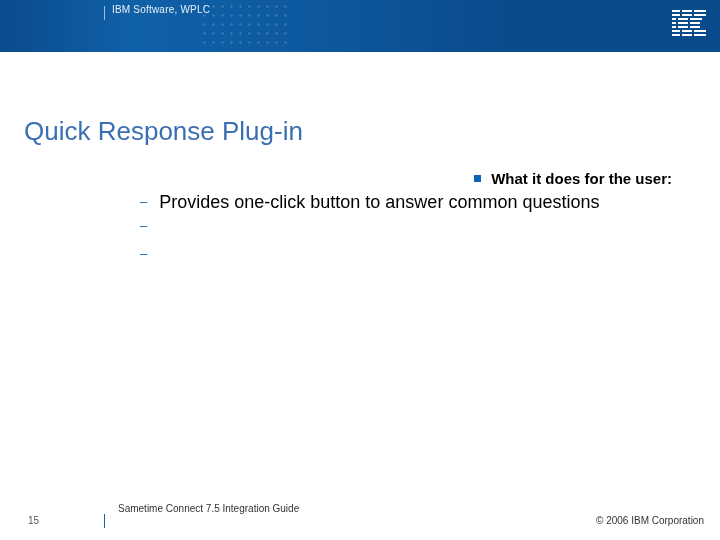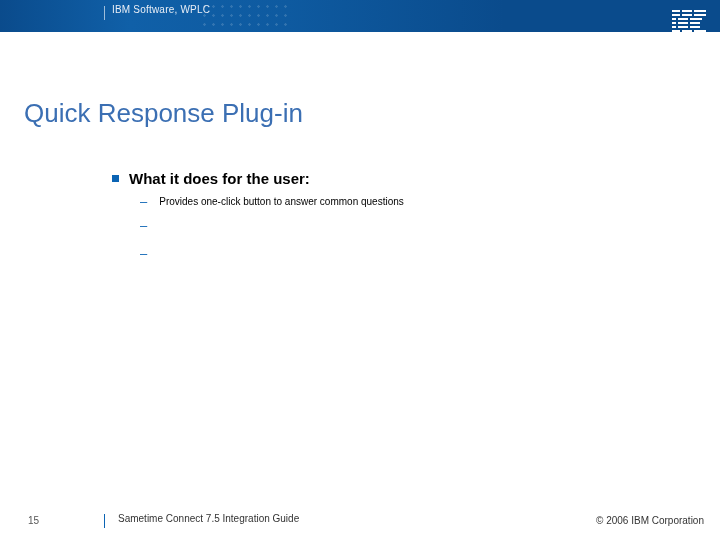--- a/index.html
+++ b/index.html
@@ -6,21 +6,21 @@
   body {
     width: 720px;
     height: 540px;
     font-family: Arial, Helvetica, sans-serif;
     background: #ffffff;
     position: relative;
     overflow: hidden;
   }
   .header {
     width: 720px;
-    height: 32px;
+    height: 52px;
     background: linear-gradient(90deg, #0a4b8c 0%, #1060a8 18%, #0e5aa0 40%, #0a4b8c 70%, #0a4b8c 100%);
     position: relative;
     display: flex;
     align-items: center;
   }
   .header-dots {
     position: absolute;
     left: 200px;
     top: 2px;
     width: 90px;
@@ -52,35 +52,36 @@
     display: flex;
     flex-direction: column;
     gap: 2px;
   }
   .logo-row { display: flex; gap: 2px; }
   .logo-bar { height: 2px; background: #ffffff; }
   .w8 { width: 8px } .w4 { width: 4px } .w10 { width: 10px } .w12 { width: 12px }
   .slide-title {
     position: absolute;
     left: 24px;
-    top: 98px;
+    top: 116px;
     font-size: 26px;
     color: #3b6fb3;
     font-weight: 400;
   }
   .content {
     position: absolute;
     left: 112px;
     top: 164px;
     width: 560px;
   }
   .bullet1 {
     display: flex;
     align-items: flex-start;
     margin-top: 6px;
+    justify-content: flex-end;
   }
   .sq {
     width: 7px;
     height: 7px;
     background: #0b64b4;
     margin-top: 5px;
     margin-right: 10px;
     flex: 0 0 auto;
   }
   .b1-text {
@@ -96,21 +97,21 @@
     margin-bottom: 4px;
   }
   .dash {
     color: #0b64b4;
     font-size: 13px;
     margin-right: 12px;
     line-height: 18px;
     flex: 0 0 auto;
   }
   .b2-text {
-    font-size: 10px;
+    font-size: 18px;
     color: #000;
     line-height: 18px;
   }
   .footer {
     position: absolute;
     left: 0;
     bottom: 14px;
     width: 720px;
     height: 18px;
   }
@@ -125,21 +126,21 @@
     position: absolute;
     left: 104px;
     bottom: -2px;
     width: 1px;
     height: 14px;
     background: #0b64b4;
   }
   .foot-guide {
     position: absolute;
     left: 118px;
-    bottom: 2px;
+    bottom: 12px;
     font-size: 10px;
     color: #333;
   }
   .foot-copy {
     position: absolute;
     right: 16px;
     bottom: 0;
     font-size: 10px;
     color: #333;
     margin-left: 42px;

